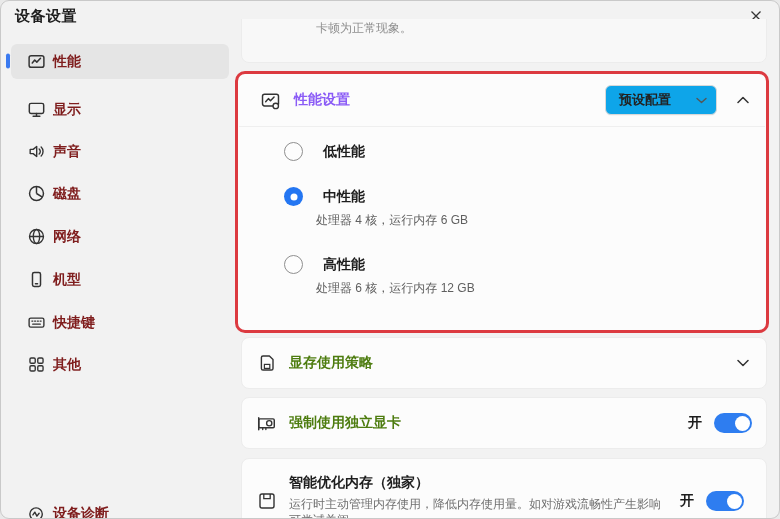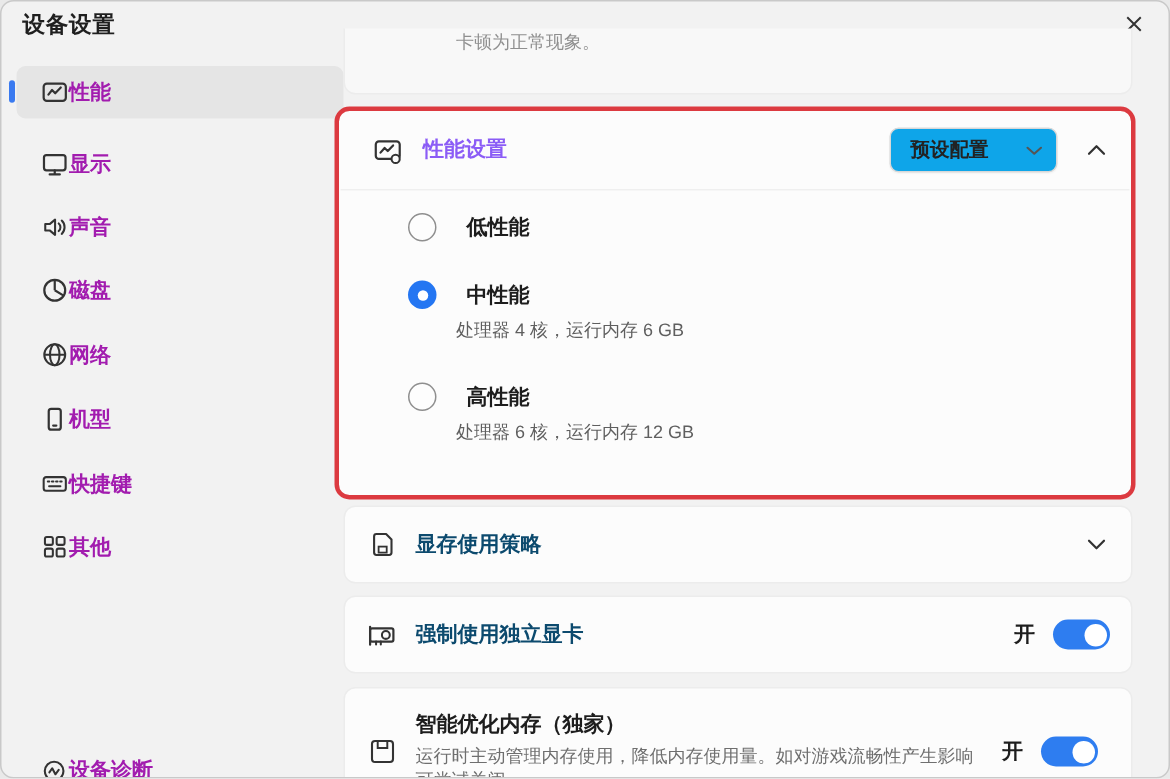--- a/index.html
+++ b/index.html
@@ -9,25 +9,25 @@
   
   .titlebar-title{position:absolute;left:14px;top:6px;font-size:15px;font-weight:600;letter-spacing:.5px;}
   .close-btn{position:absolute;right:10px;top:2px;width:26px;height:26px;display:flex;align-items:center;justify-content:center;cursor:pointer;}
   
   .sidebar{position:absolute;left:0;top:30px;width:234px;bottom:0;}
   .side-item{position:absolute;left:10px;width:218px;height:35px;border-radius:6px;
     display:flex;align-items:center;padding-left:16px;cursor:pointer;}
   .side-item.selected{background:#e5e5e5;}
   .side-indicator{position:absolute;left:5px;width:3.5px;height:15px;border-radius:3px;background:#3a7af0;top:50%;transform:translateY(-50%);}
   .side-icon{width:19px;height:19px;display:flex;align-items:center;justify-content:center;flex:0 0 auto;}
-  .side-label{font-size:14px;font-weight:600;color:#a21caf;}
+  .side-label{margin-left:7px;font-size:14px;font-weight:600;color:#7f1d1d;}
   .side-footer{position:absolute;left:10px;top:466px;width:218px;height:34px;border-radius:6px;
     display:flex;align-items:center;padding-left:16px;cursor:pointer;}
   
-  .main-clip{position:absolute;left:218px;top:18px;width:542px;height:501px;overflow:hidden;}
+  .main-clip{position:absolute;left:230px;top:18px;width:542px;height:501px;overflow:hidden;}
   .card{position:absolute;background:#fcfcfc;border-radius:8px;border:1px solid #ececec;}
   .tail-card{left:10px;top:-68px;width:526px;height:112px;background:#f8f8f8;}
   .note-text{position:absolute;left:85px;top:1px;font-size:12px;color:#8f8f8f;}
   
   .perf-card{left:4px;top:52px;width:534px;height:262px;border:3px solid #dc3a40;border-radius:10px;background:#fcfcfc;}
   .perf-header{height:52px;display:flex;align-items:center;padding:0 14px 0 22px;}
   .card-icon{width:21px;height:21px;display:flex;align-items:center;justify-content:center;flex:0 0 auto;}
   .card-title{margin-left:13px;font-size:14px;font-weight:700;color:#8b5cf6;flex:1;}
   .dropdown{display:flex;align-items:center;justify-content:space-between;width:112px;height:30px;
     background:#0ea5e9;border:1px solid #d8d8d8;border-radius:6px;padding:0 9px 0 13px;cursor:pointer;
@@ -42,21 +42,21 @@
   .radio.checked{border:none;background:#2476f2;position:relative;}
   .radio.checked::after{content:"";position:absolute;left:50%;top:50%;width:7px;height:7px;border-radius:50%;
     background:#fff;transform:translate(-50%,-50%);}
   .option-label{margin-left:20px;font-size:14px;font-weight:700;color:#1d1d1d;}
   .option-desc{margin-left:32px;margin-top:6px;font-size:12px;color:#5f5f5f;}
   
   .row-card{left:10px;width:526px;height:52px;display:flex;align-items:center;padding:0 14px 0 14px;}
   .vram-card{top:318px;}
   .gpu-card{top:378px;}
   .mem-card{top:439px;height:86px;align-items:center;padding-right:22px;}
-  .row-title{margin-left:12px;font-size:14px;font-weight:700;color:#0c4a6e;flex:1;}
+  .row-title{margin-left:12px;font-size:14px;font-weight:700;color:#4d7c0f;flex:1;}
   .chevron-btn{width:18px;height:18px;display:flex;align-items:center;justify-content:center;cursor:pointer;}
   .toggle-group{display:flex;align-items:center;}
   .toggle-label{font-size:14px;font-weight:600;color:#1d1d1d;margin-right:12px;}
   .toggle{width:38px;height:20px;border-radius:11px;background:#2e7df0;position:relative;cursor:pointer;flex:0 0 auto;}
   .toggle::after{content:"";position:absolute;right:2.5px;top:2.5px;width:15px;height:15px;border-radius:50%;background:#fff;}
   .mem-text{flex:1;margin-left:12px;padding-right:10px;}
   .mem-title{font-size:14px;font-weight:700;color:#1d1d1d;margin-bottom:4px;}
   .mem-desc{font-size:12px;line-height:16px;color:#6f6f6f;max-width:378px;}
   svg{display:block;}
 </style>

